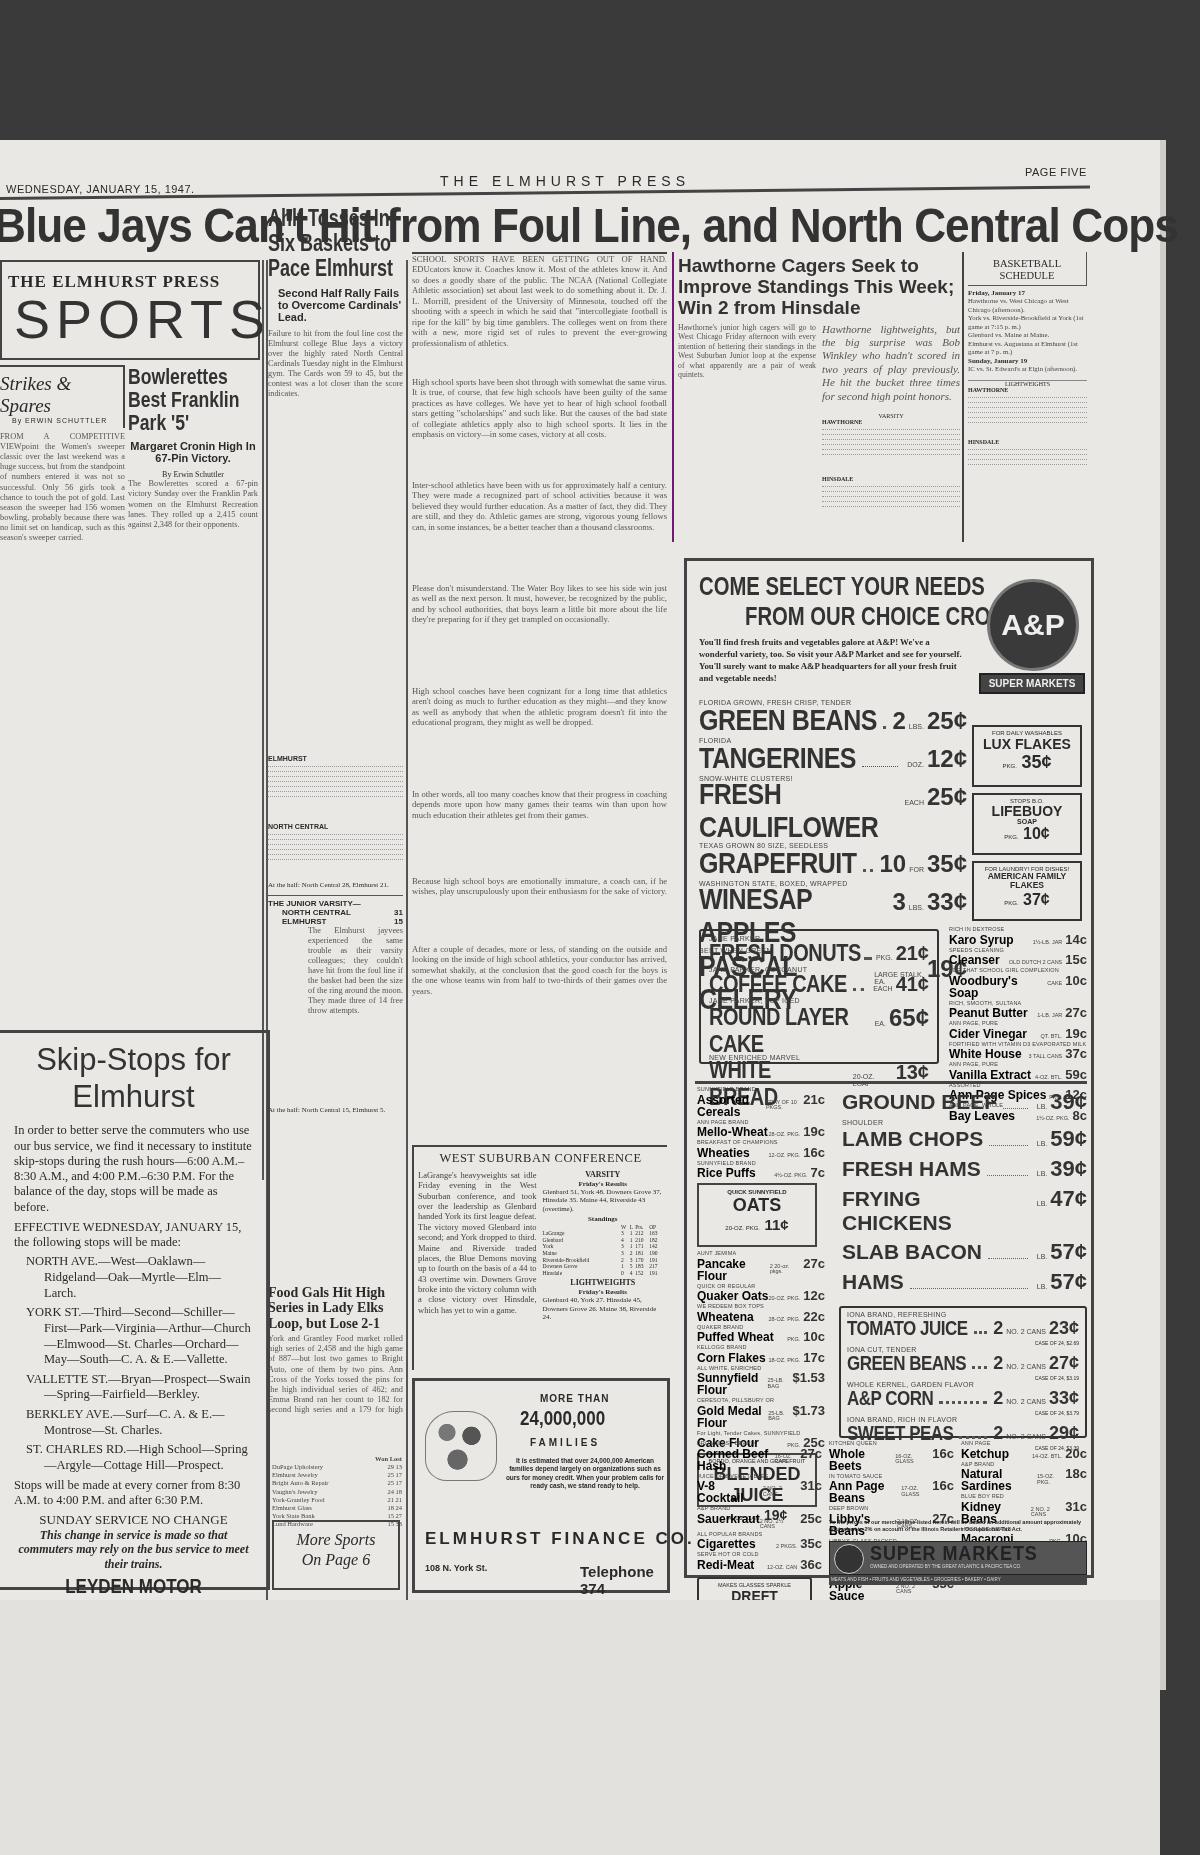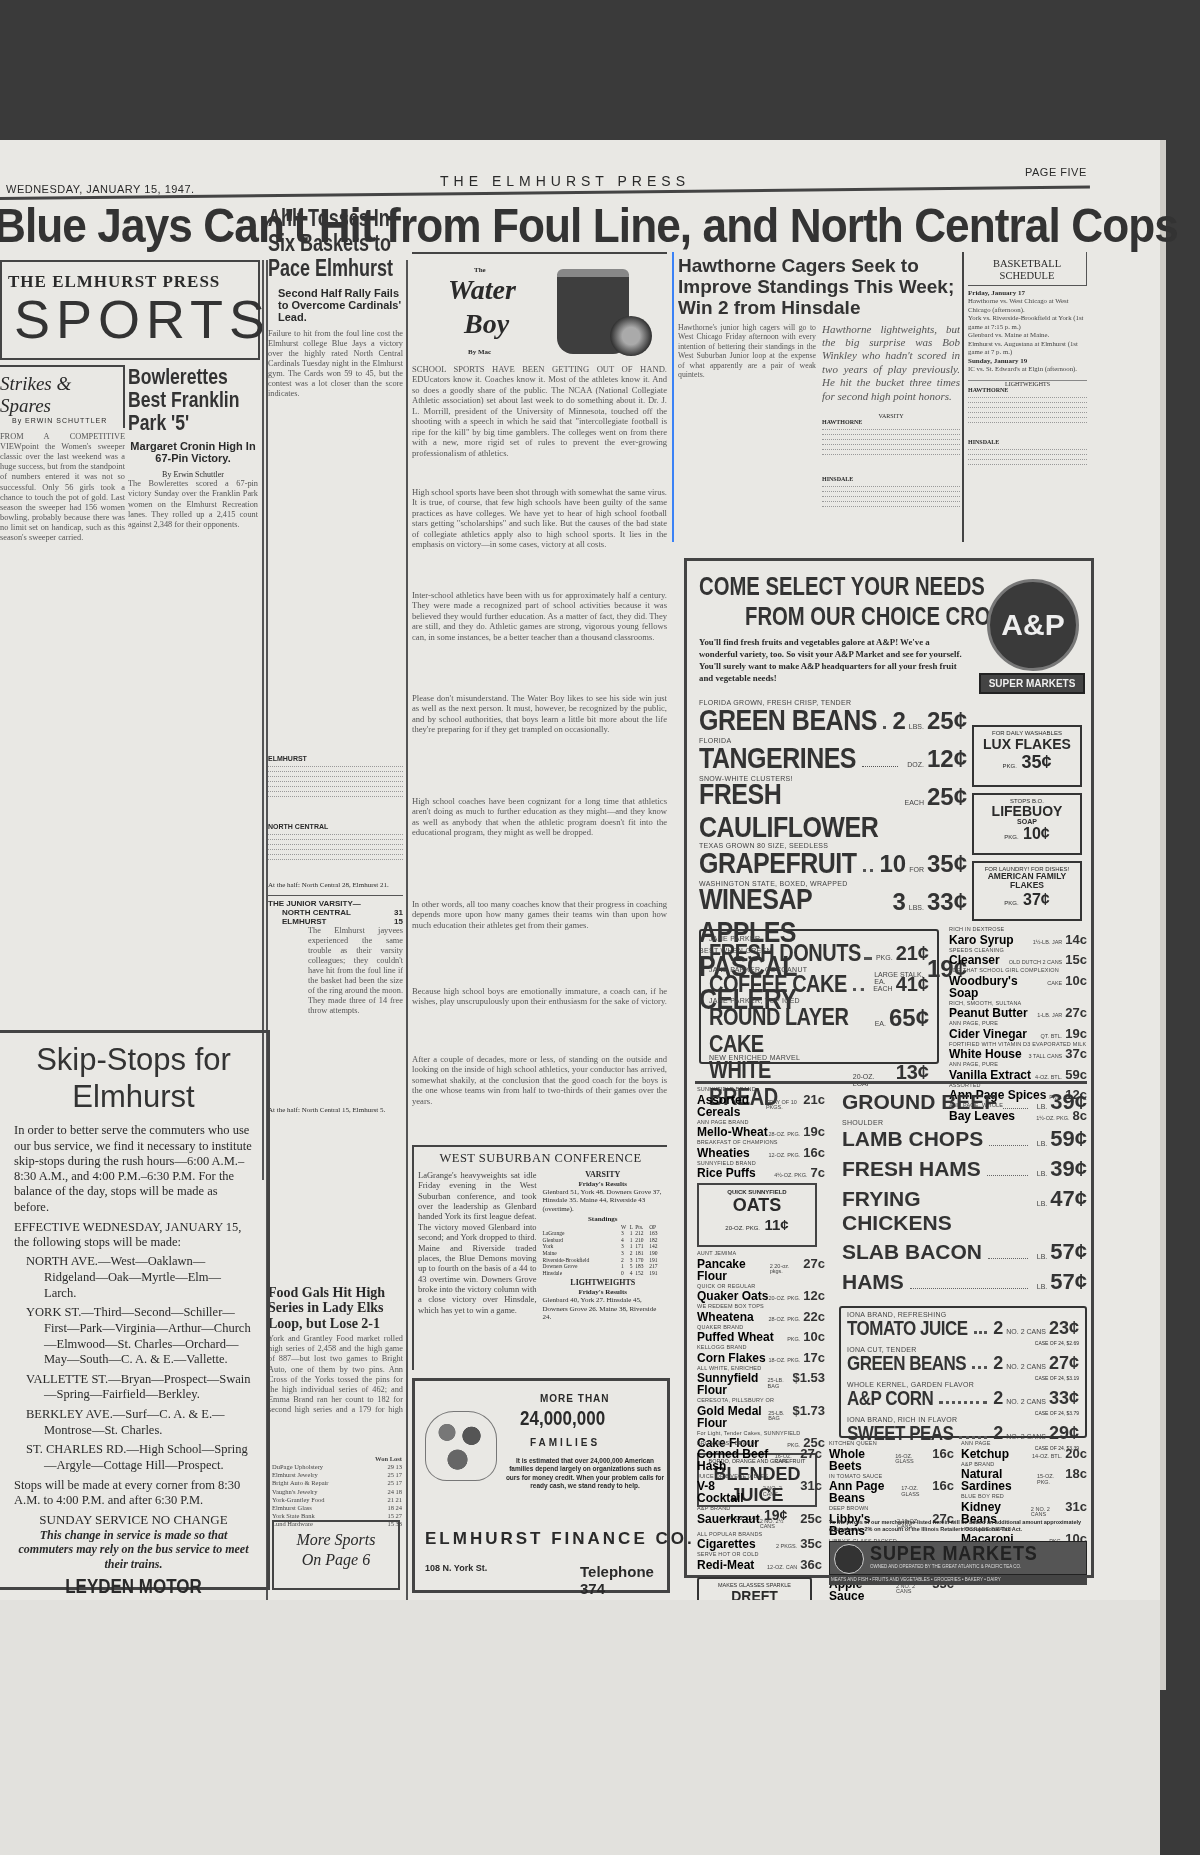--- a/index.html
+++ b/index.html
@@ -154,28 +154,20 @@
 
   <div class="box" style="left:272px;top:1380px;width:128px;height:70px;text-align:center;padding-top:8px;font-style:italic;font-size:16px;line-height:1.25;">
     <div>More Sports</div>
     <div>On Page 6</div>
   </div>
 
   <div class="vrule" style="left:266px;top:120px;height:1340px;"></div>
   <div class="vrule" style="left:406px;top:120px;height:1340px;"></div>
 
   <div class="box" style="left:412px;top:112px;width:255px;height:885px;border-width:2px 0 0 0;">
-    <div style="position:relative;height:110px;">
-      <div style="position:absolute;left:62px;top:12px;font-size:7px;font-weight:bold;">The</div>
-      <div style="position:absolute;left:36px;top:22px;font-style:italic;font-weight:bold;font-size:28px;line-height:1;">Water</div>
-      <div style="position:absolute;left:52px;top:56px;font-style:italic;font-weight:bold;font-size:28px;line-height:1;">Boy</div>
-      <div style="position:absolute;left:56px;top:94px;font-size:7px;font-weight:bold;">By Mac</div>
-      <div style="position:absolute;left:145px;top:15px;width:72px;height:85px;background:#3e3e3e;border-radius:6px 6px 16px 16px;border-top:8px solid #888;"></div>
-      <div style="position:absolute;left:198px;top:62px;width:42px;height:40px;border-radius:50%;background:radial-gradient(circle,#aaa 0 30%,#333 70%);"></div>
-    </div>
     <div class="body-text" style="font-size:8.6px;height:115px;">SCHOOL SPORTS HAVE BEEN GETTING OUT OF HAND. EDUcators know it. Coaches know it. Most of the athletes know it. And so does a goodly share of the public. The NCAA (National Collegiate Athletic association) set about last week to do something about it. Dr. J. L. Morrill, president of the University of Minnesota, touched off the shooting with a speech in which he said that "intercollegiate football is ripe for the kill" by big time gamblers. The colleges went on from there with a new, more rigid set of rules to prevent the ever-growing professionalism of athletics.</div>
     <div class="body-text" style="font-size:8.6px;height:95px;margin-top:8px;">High school sports have been shot through with somewhat the same virus. It is true, of course, that few high schools have been guilty of the same practices as have colleges. We have yet to hear of high school football stars getting "scholarships" and such like. But the causes of the bad state of collegiate athletics apply also to high school sports. It lies in the emphasis on victory—in some cases, victory at all costs.</div>
     <div class="body-text" style="font-size:8.6px;height:95px;margin-top:8px;">Inter-school athletics have been with us for approximately half a century. They were made a recognized part of school activities because it was believed they would further education. As a matter of fact, they did. They are still, and they do. Athletic games are strong, vigorous young fellows can, in some instances, be a better teacher than a thousand classrooms.</div>
     <div class="body-text" style="font-size:8.6px;height:95px;margin-top:8px;">Please don't misunderstand. The Water Boy likes to see his side win just as well as the next person. It must, however, be recognized by the public, and by school authorities, that boys learn a little bit more about the life they're preparing for if they get trampled on occasionally.</div>
     <div class="body-text" style="font-size:8.6px;height:95px;margin-top:8px;">High school coaches have been cognizant for a long time that athletics aren't doing as much to further education as they might—and they know as well as anybody that when the athletic program doesn't fit into the educational program, they might as well be dropped.</div>
     <div class="body-text" style="font-size:8.6px;height:65px;margin-top:8px;">In other words, all too many coaches know that their progress in coaching depends more upon how many games their teams win than upon how much education their athletes get from their games.</div>
     <div class="body-text" style="font-size:8.6px;height:60px;margin-top:22px;">Because high school boys are emotionally immature, a coach can, if he wishes, play unscrupulously upon their enthusiasm for the sake of victory.</div>
     <div class="body-text" style="font-size:8.6px;height:95px;margin-top:8px;">After a couple of decades, more or less, of standing on the outside and looking on the inside of high school athletics, your conductor has arrived, somewhat shakily, at the conclusion that the good coach for the boys is the one whose teams win from half to two-thirds of their games over the years.</div>
   </div>
 
@@ -259,21 +251,21 @@
     <div style="position:absolute;left:10px;top:30px;width:72px;height:70px;border-radius:40% 40% 30% 30%;background:radial-gradient(circle at 30% 30%,#777 0 12%,transparent 13%),radial-gradient(circle at 65% 35%,#555 0 14%,transparent 15%),radial-gradient(circle at 45% 70%,#666 0 16%,transparent 17%);border:1px solid #777;"></div>
     <div class="small-sans" style="position:absolute;left:125px;top:12px;font-weight:bold;font-size:10px;letter-spacing:1px;">MORE THAN</div>
     <div class="small-sans" style="position:absolute;left:105px;top:26px;font-weight:bold;font-size:20px;transform:scaleX(0.85);transform-origin:left;">24,000,000</div>
     <div class="small-sans" style="position:absolute;left:115px;top:56px;font-weight:bold;font-size:10px;letter-spacing:3px;">FAMILIES</div>
     <div class="small-sans" style="position:absolute;left:90px;top:76px;width:160px;font-size:6.5px;line-height:1.3;font-weight:bold;text-align:center;">It is estimated that over 24,000,000 American families depend largely on organizations such as ours for money credit. When your problem calls for ready cash, we stand ready to help.</div>
     <div class="small-sans" style="position:absolute;left:10px;top:148px;font-weight:bold;font-size:17px;letter-spacing:3px;white-space:nowrap;">ELMHURST FINANCE CO.</div>
     <div class="small-sans" style="position:absolute;left:10px;top:182px;font-weight:bold;font-size:9px;">108 N. York St.</div>
     <div class="small-sans" style="position:absolute;left:165px;top:182px;font-weight:bold;font-size:15px;">Telephone 374</div>
   </div>
 
-  <div class="abs" style="left:672px;top:112px;width:290px;height:290px;border-left:2px solid #3b82f6;padding-left:4px;">
+  <div class="abs" style="left:672px;top:112px;width:290px;height:290px;border-left:2px solid #701a75;padding-left:4px;">
     <div class="small-sans" style="font-weight:bold;font-size:19px;line-height:1.1;color:#333;padding-top:4px;">Hawthorne Cagers Seek to Improve Standings This Week; Win 2 from Hinsdale</div>
     <div style="display:flex;gap:6px;margin-top:4px;">
       <div class="body-text" style="width:138px;height:215px;font-size:7.8px;">Hawthorne's junior high cagers will go to West Chicago Friday afternoon with every intention of bettering their standings in the West Suburban Junior loop at the expense of what apparently are a pair of weak quintets.</div>
       <div style="width:138px;">
         <div class="body-text" style="height:90px;font-size:11px;font-style:italic;">Hawthorne lightweights, but the big surprise was Bob Winkley who hadn't scored in two years of play previously. He hit the bucket three times for second high point honors.</div>
         <div style="text-align:center;font-size:6px;">VARSITY</div>
         <div style="font-size:6px;font-weight:bold;">HAWTHORNE</div>
         <div style="height:50px;">
             <div class="stats-line"></div>
             <div class="stats-line"></div>

